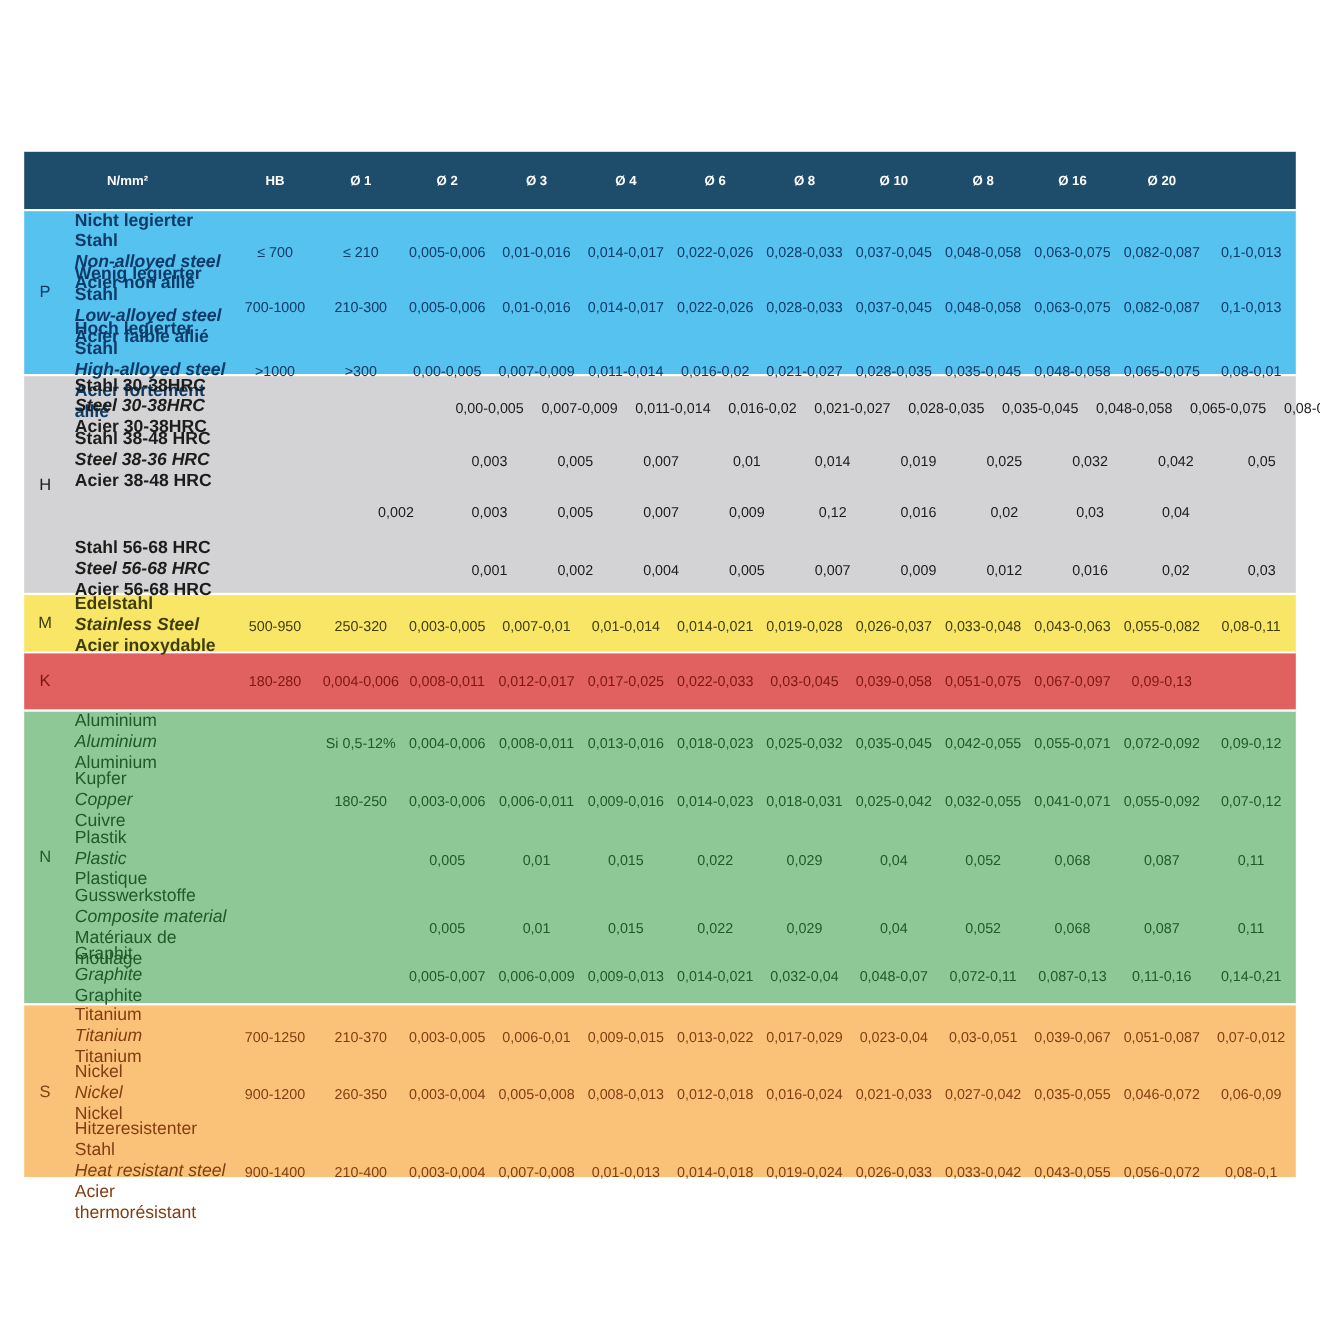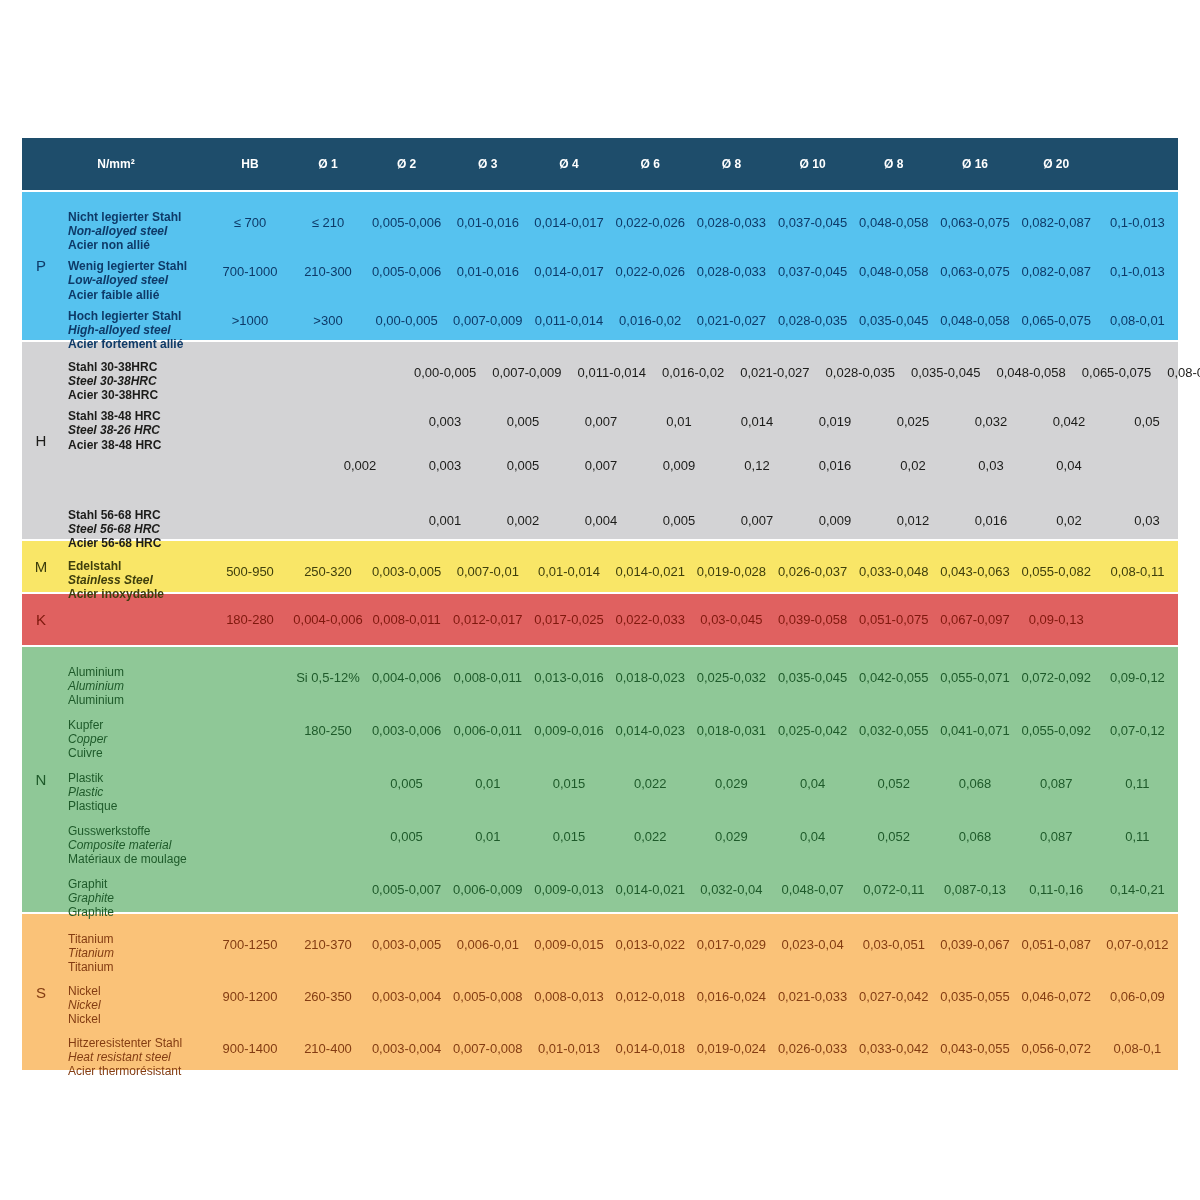--- a/index.html
+++ b/index.html
@@ -32,21 +32,21 @@
     display:grid;
     grid-template-columns:150px 80px 76px repeat(10,1fr);
     align-items:center;
   }
   .sec-P .row { height:49.3px; }
   .sec-H .row { height:49.3px;gap:16px; }
   .sec-M .row { height:51px; }
   .sec-K .row { height:51px; }
   .sec-N .row { height:53px; }
   .sec-S .row { height:52px; }
-  .label { padding-left:8px; font-size:12px; line-height:1.18;margin-top:18px; }
+  .label { padding-left:8px; font-size:16px; line-height:1.18; }
   .label .en { font-style:italic; }
   .bold-labels .label div { font-weight:700; }
   .cell { text-align:center; font-size:13px; white-space:nowrap; }
 </style>
 </head>
 <body>
 
 <div class="table">
   <div class="header" style="background: rgb(30, 77, 107); color: rgb(255, 255, 255);">
     <div class="h-cell">N/mm²</div>
@@ -147,21 +147,21 @@
     <div class="cell val">0,028-0,035</div>
     <div class="cell val">0,035-0,045</div>
     <div class="cell val">0,048-0,058</div>
     <div class="cell val">0,065-0,075</div>
     <div class="cell val">0,08-0,01</div>
   </div>
 
   <div class="row">
     <div class="label">
       <div class="de">Stahl 38-48 HRC</div>
-      <div class="en">Steel 38-26 HRC</div>
+      <div class="en">Steel 38-36 HRC</div>
       <div class="fr">Acier 38-48 HRC</div>
     </div>
     <div class="cell nmm"></div>
     <div class="cell hb"></div>
     <div class="cell val">0,003</div>
     <div class="cell val">0,005</div>
     <div class="cell val">0,007</div>
     <div class="cell val">0,01</div>
     <div class="cell val">0,014</div>
     <div class="cell val">0,019</div>

